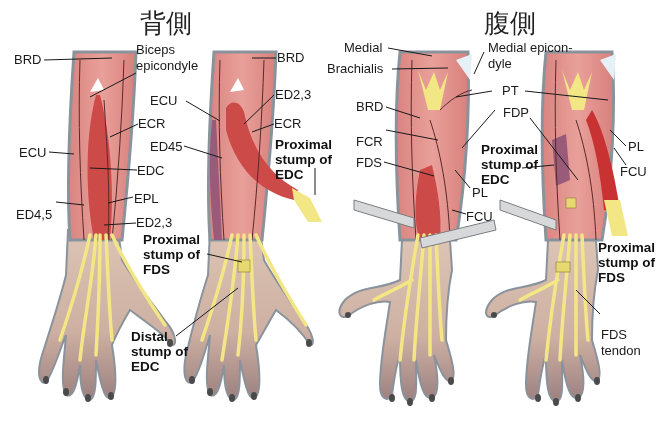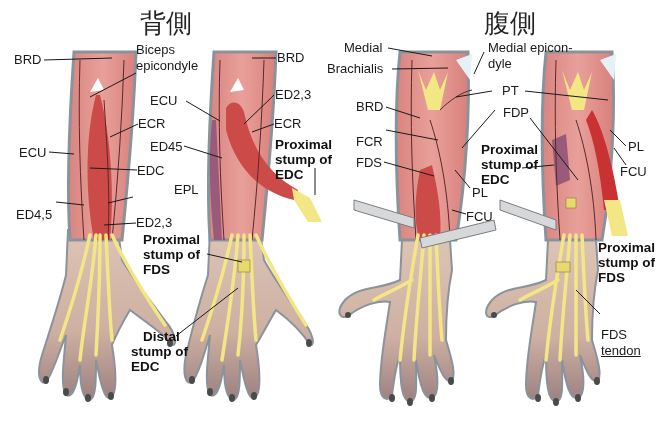--- a/index.html
+++ b/index.html
@@ -183,36 +183,36 @@
 
 <div class="title" style="left:140px; top:6px;">背側</div>
 <div class="title" style="left:484px; top:6px;">腹側</div>
 
 <div class="lbl" style="left:14px; top:53px;">BRD</div>
 <div class="lbl" style="left:136px; top:43px;">Biceps</div>
 <div class="lbl" style="left:136px; top:59px;">epicondyle</div>
 <div class="lbl" style="left:138px; top:117px;">ECR</div>
 <div class="lbl" style="left:19px; top:146px;">ECU</div>
 <div class="lbl" style="left:137px; top:164px;">EDC</div>
-<div class="lbl" style="left:134px; top:183px;margin-left:40px;">EPL</div>
+<div class="lbl" style="left:134px; top:192px;">EPL</div>
 <div class="lbl" style="left:16px; top:208px;">ED4,5</div>
 <div class="lbl" style="left:136px; top:216px;">ED2,3</div>
 
 <div class="lbl" style="left:277px; top:51px;">BRD</div>
 <div class="lbl" style="left:150px; top:94px;">ECU</div>
 <div class="lbl" style="left:275px; top:88px;">ED2,3</div>
 <div class="lbl" style="left:274px; top:117px;">ECR</div>
 <div class="lbl" style="left:150px; top:140px;">ED45</div>
 <div class="lbl bold" style="left:275px; top:137px;">Proximal</div>
 <div class="lbl bold" style="left:275px; top:152px;">stump of</div>
 <div class="lbl bold" style="left:275px; top:167px;">EDC</div>
 <div class="lbl bold" style="left:143px; top:232px;">Proximal</div>
 <div class="lbl bold" style="left:143px; top:247px;">stump of</div>
 <div class="lbl bold" style="left:143px; top:262px;">FDS</div>
-<div class="lbl bold" style="left:143px; top:329px;">Distal</div>
+<div class="lbl bold" style="left:131px; top:329px;">Distal</div>
 <div class="lbl bold" style="left:131px; top:344px;">stump of</div>
 <div class="lbl bold" style="left:131px; top:359px;">EDC</div>
 
 <div class="lbl" style="left:344px; top:41px;">Medial</div>
 <div class="lbl" style="left:327px; top:62px;">Brachialis</div>
 <div class="lbl" style="left:488px; top:41px;text-align:center;">Medial epicon-</div>
 <div class="lbl" style="left:488px; top:57px;text-align:center;">dyle</div>
 <div class="lbl" style="left:502px; top:84px;">PT</div>
 <div class="lbl" style="left:356px; top:100px;">BRD</div>
 <div class="lbl" style="left:356px; top:123px;margin-top:12px;">FCR</div>
@@ -223,13 +223,13 @@
 <div class="lbl" style="left:503px; top:106px;">FDP</div>
 <div class="lbl bold" style="left:481px; top:142px;">Proximal</div>
 <div class="lbl bold" style="left:481px; top:157px;">stump of</div>
 <div class="lbl bold" style="left:481px; top:172px;">EDC</div>
 <div class="lbl" style="left:628px; top:140px;">PL</div>
 <div class="lbl" style="left:620px; top:165px;">FCU</div>
 <div class="lbl bold" style="left:598px; top:240px;">Proximal</div>
 <div class="lbl bold" style="left:598px; top:255px;">stump of</div>
 <div class="lbl bold" style="left:598px; top:270px;">FDS</div>
 <div class="lbl" style="left:601px; top:328px;">FDS</div>
-<div class="lbl" style="left:601px; top:344px;text-decoration:underline;">tendon</div>
+<div class="lbl" style="left:601px; top:344px;">tendon</div>
 
 </body></html>

